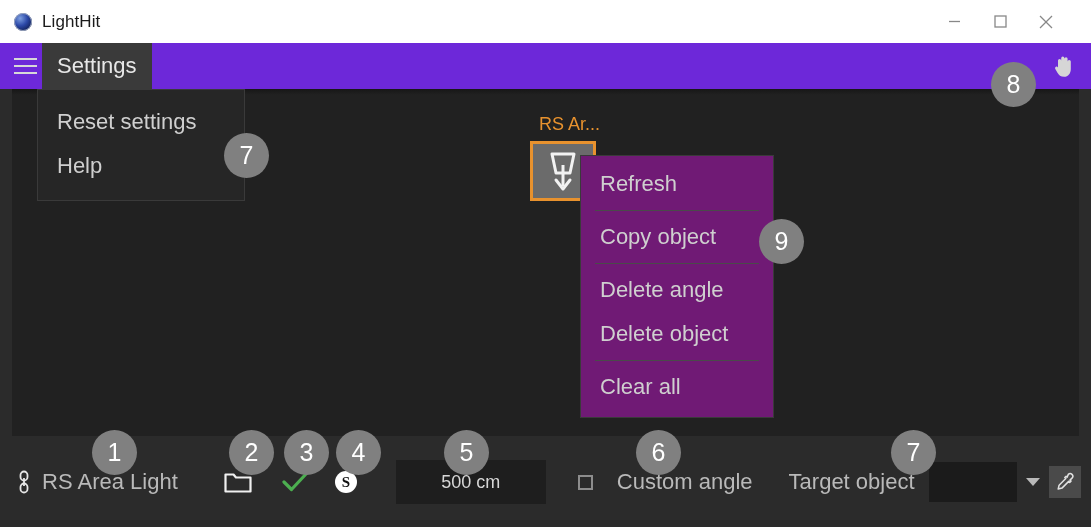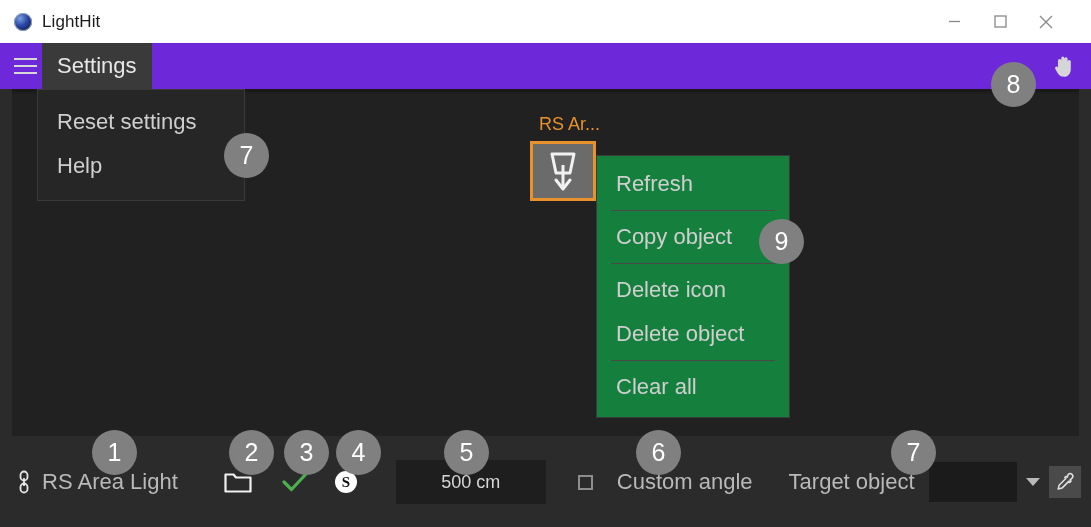--- a/index.html
+++ b/index.html
@@ -107,25 +107,24 @@
     height: 44px; display: flex; align-items: center;
     padding-left: 19px;
     font-size: 22px; color: #cfcfcf;
     white-space: nowrap;
   }
 
   
   .ctx-menu {
     position: absolute; left: 580px; top: 155px;
     width: 194px;
-    background: #15803d;
+    background: #701a75;
     border: 1px solid #3a3a3a;
     padding: 6px 0 8px 0;
     z-index: 30;
-    margin-left: 16px;
   }
   .ctx-menu .mi {
     height: 44px; display: flex; align-items: center;
     padding-left: 19px;
     font-size: 22px; color: #cfcfcf;
     white-space: nowrap;
   }
   .ctx-menu .sep {
     height: 1px; background: #4a4a4a;
     margin: 4px 14px;
@@ -245,21 +244,21 @@
         </svg>
       </div>
     </div>
   </div>
 
   <div class="ctx-menu">
     <div class="mi">Refresh</div>
     <div class="sep"></div>
     <div class="mi">Copy object</div>
     <div class="sep"></div>
-    <div class="mi">Delete icon</div>
+    <div class="mi">Delete angle</div>
     <div class="mi">Delete object</div>
     <div class="sep"></div>
     <div class="mi">Clear all</div>
   </div>
 
   <div class="settings-menu">
     <div class="mi">Reset settings</div>
     <div class="mi">Help</div>
   </div>
 

